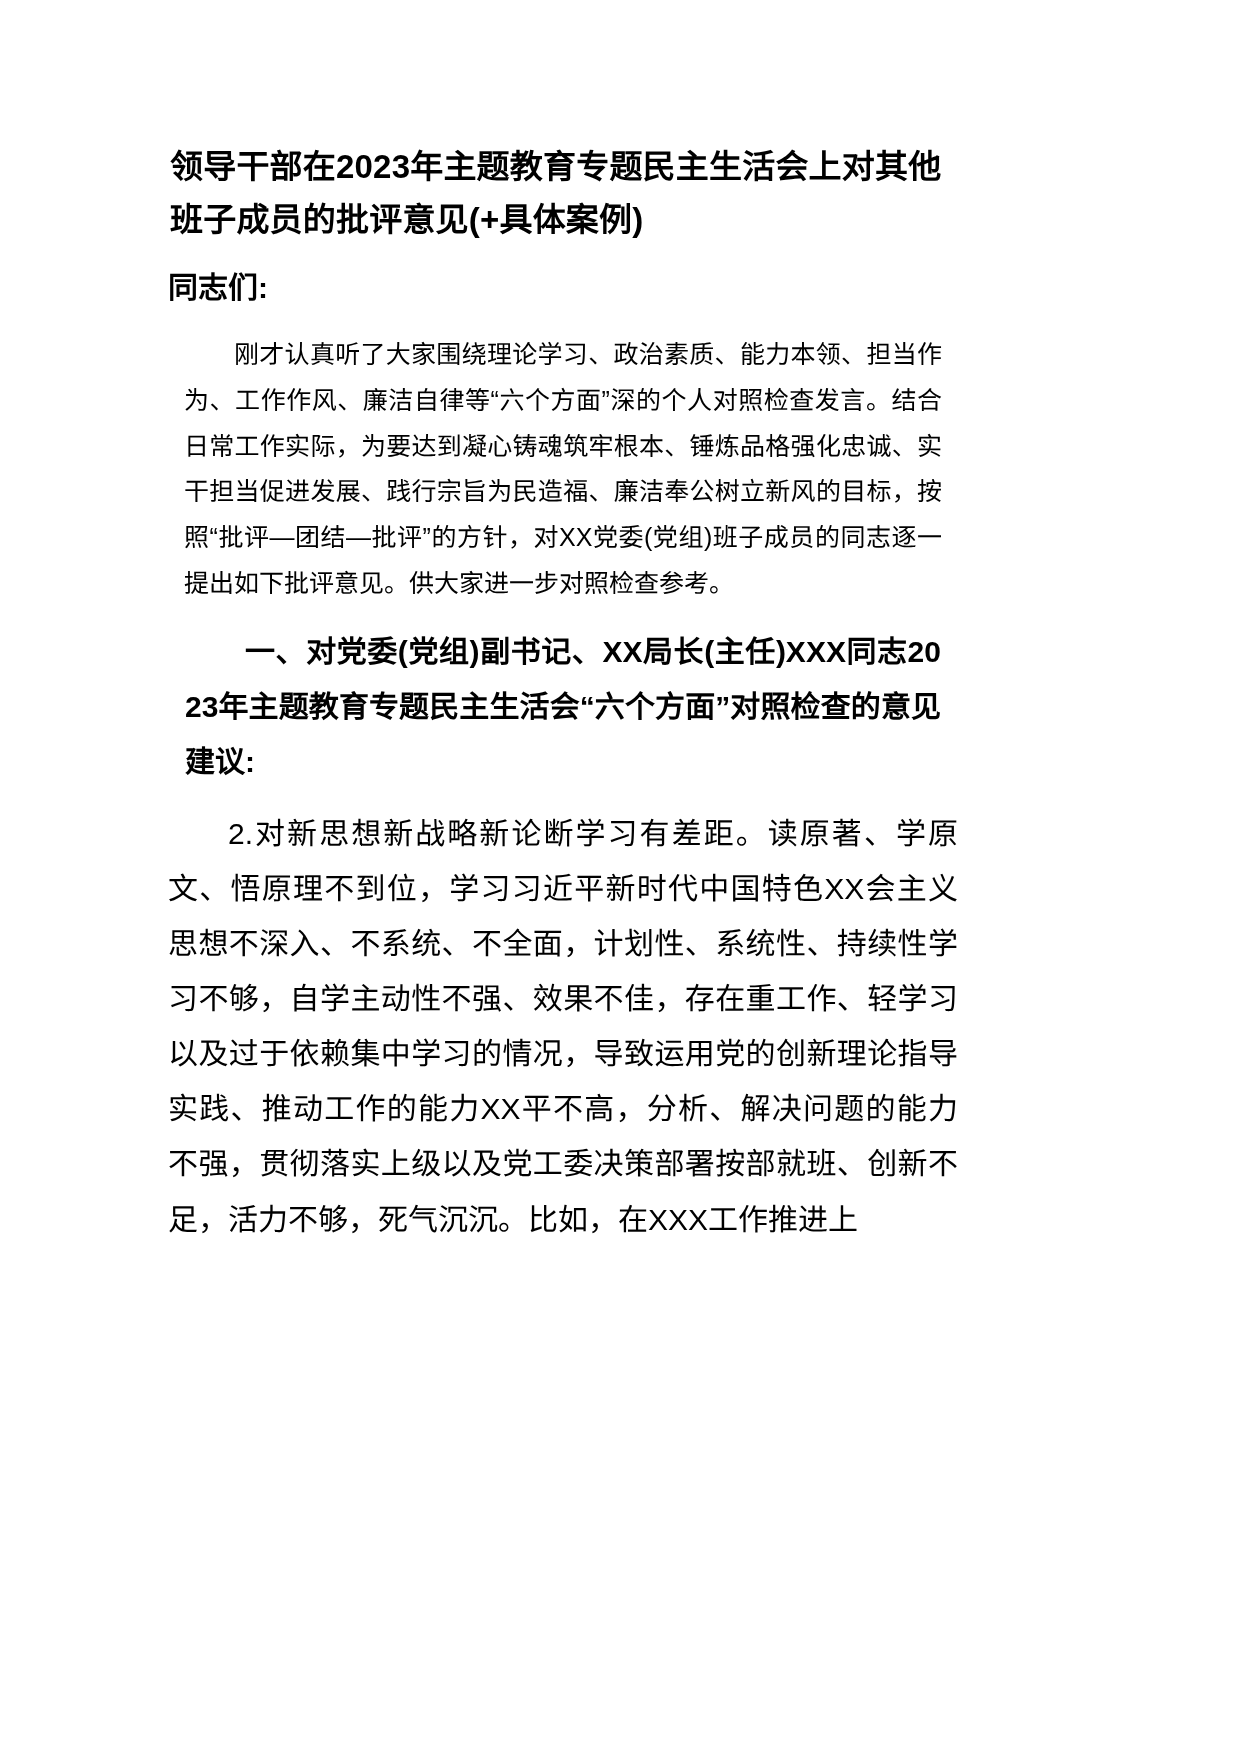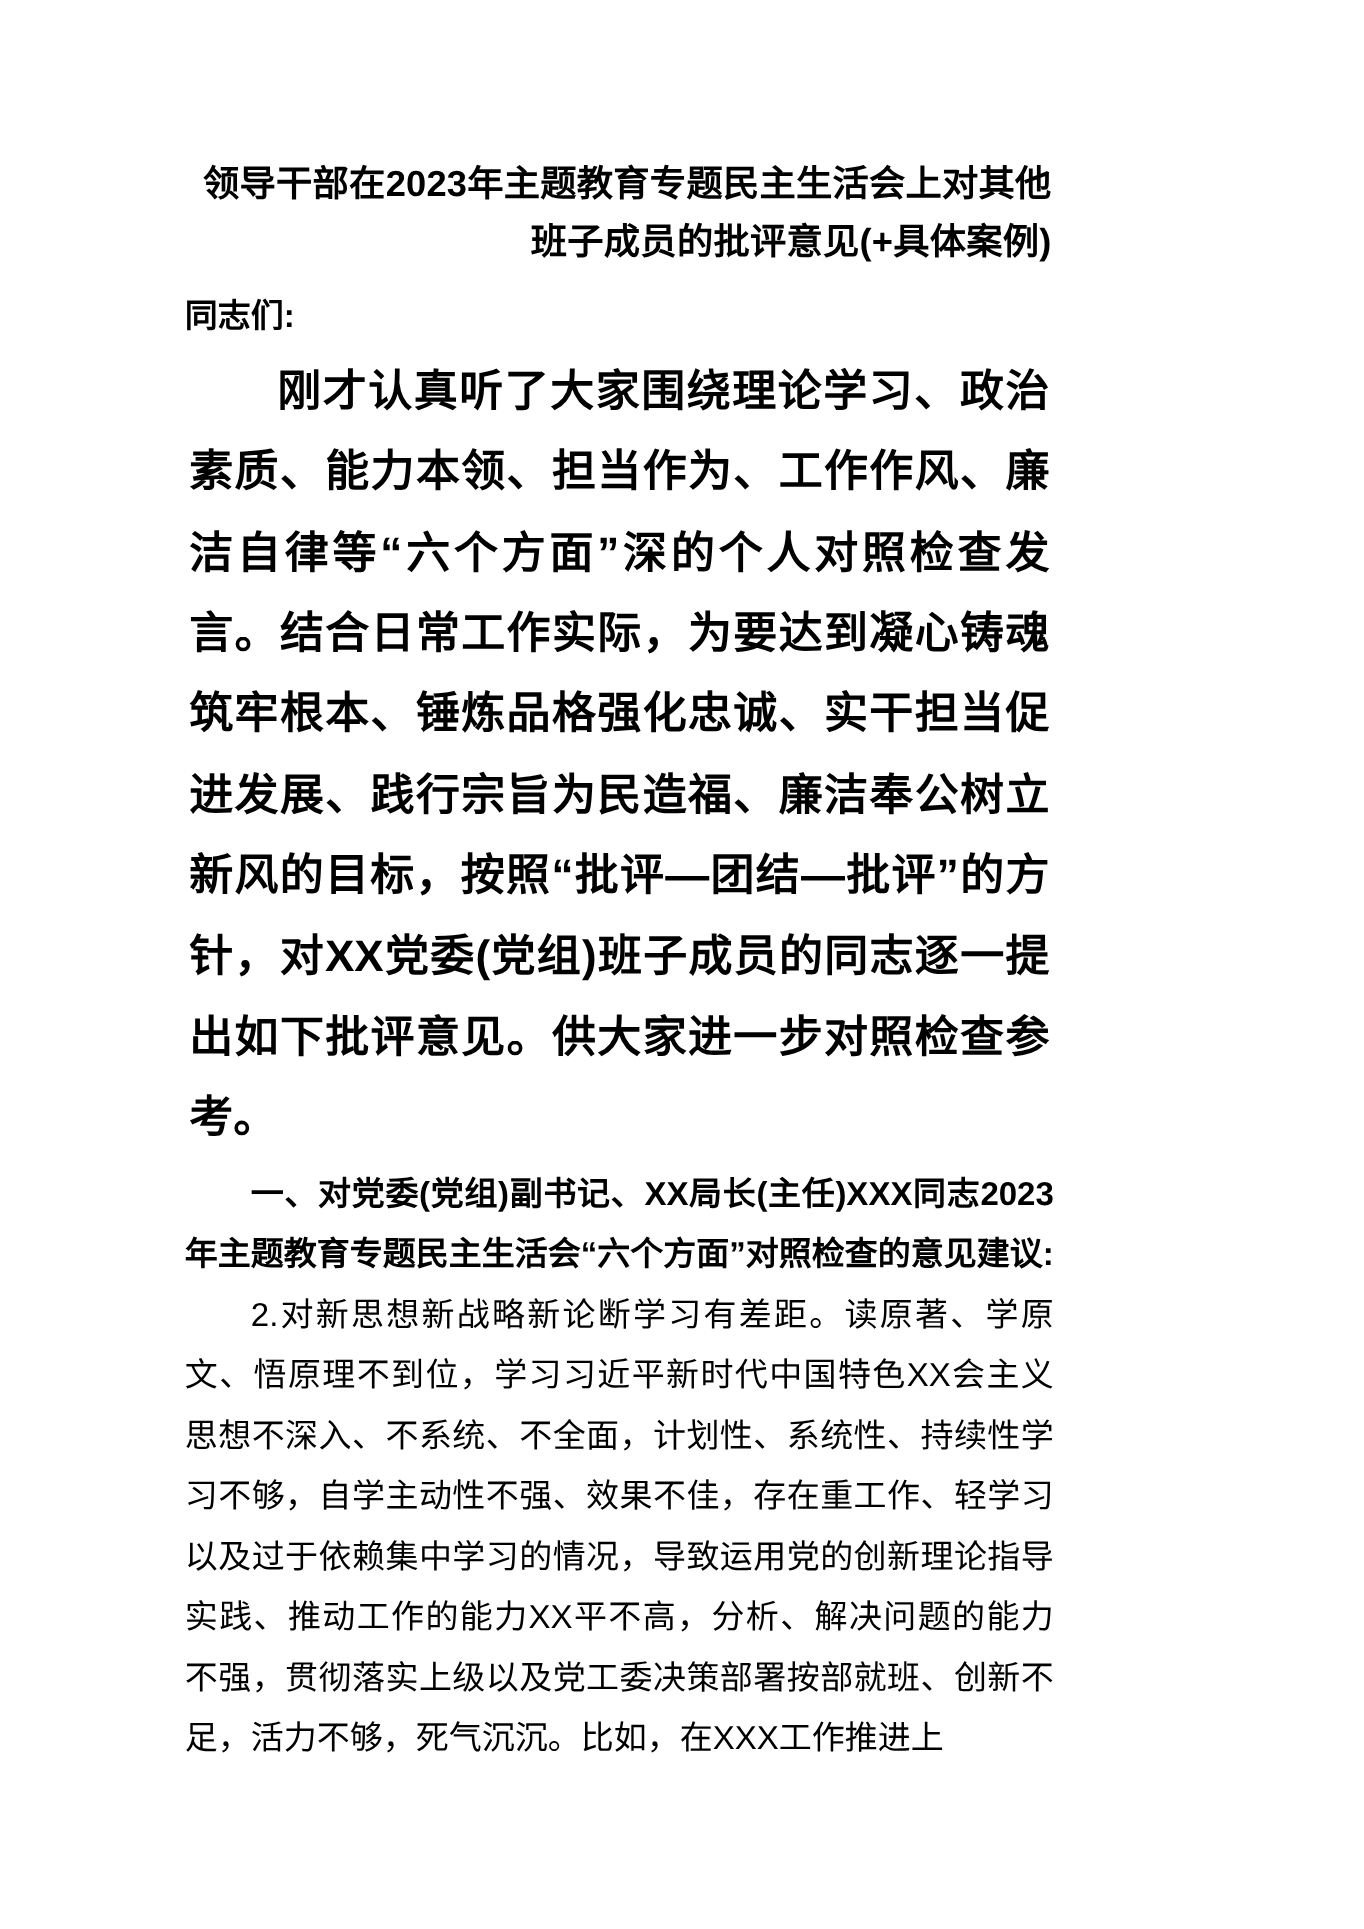--- a/index.html
+++ b/index.html
@@ -26,57 +26,57 @@
     left: 168px;
     top: 140px;
     width: 790px;
   }
 
   
   .doc-title {
     font-size: 33px;
     font-weight: 700;
     line-height: 1.62;
-    text-align: right;
+    text-align: left;
     letter-spacing: 0.2px;
     margin: 0 0 14px 0;
     word-break: break-all;
     padding: 0 2px;
   }
 
   
   .salutation {
     font-size: 30px;
     font-weight: 700;
     line-height: 1.83;
     margin: 12px 0 0 0;
     text-align: justify;
     text-align-last: left;
     word-break: break-all;
   }
 
   
   .body-para {
-    font-size: 40px;
-    font-weight: 700;
+    font-size: 25px;
+    font-weight: 400;
     line-height: 1.835;
-    margin: 4px;
+    margin: 16px;
     text-indent: 2em;
     text-align: justify;
     text-align-last: left;
     word-break: break-all;
     letter-spacing: 0px;
   }
 
   
   .section-heading {
     font-size: 30px;
     font-weight: 700;
     line-height: 1.835;
-    margin: 0;
+    margin: 17px;
     text-indent: 2em;
     text-align: justify;
     text-align-last: left;
     word-break: break-all;
   }
 
   
   .numbered-item {
     font-size: 30px;
     font-weight: 400;

